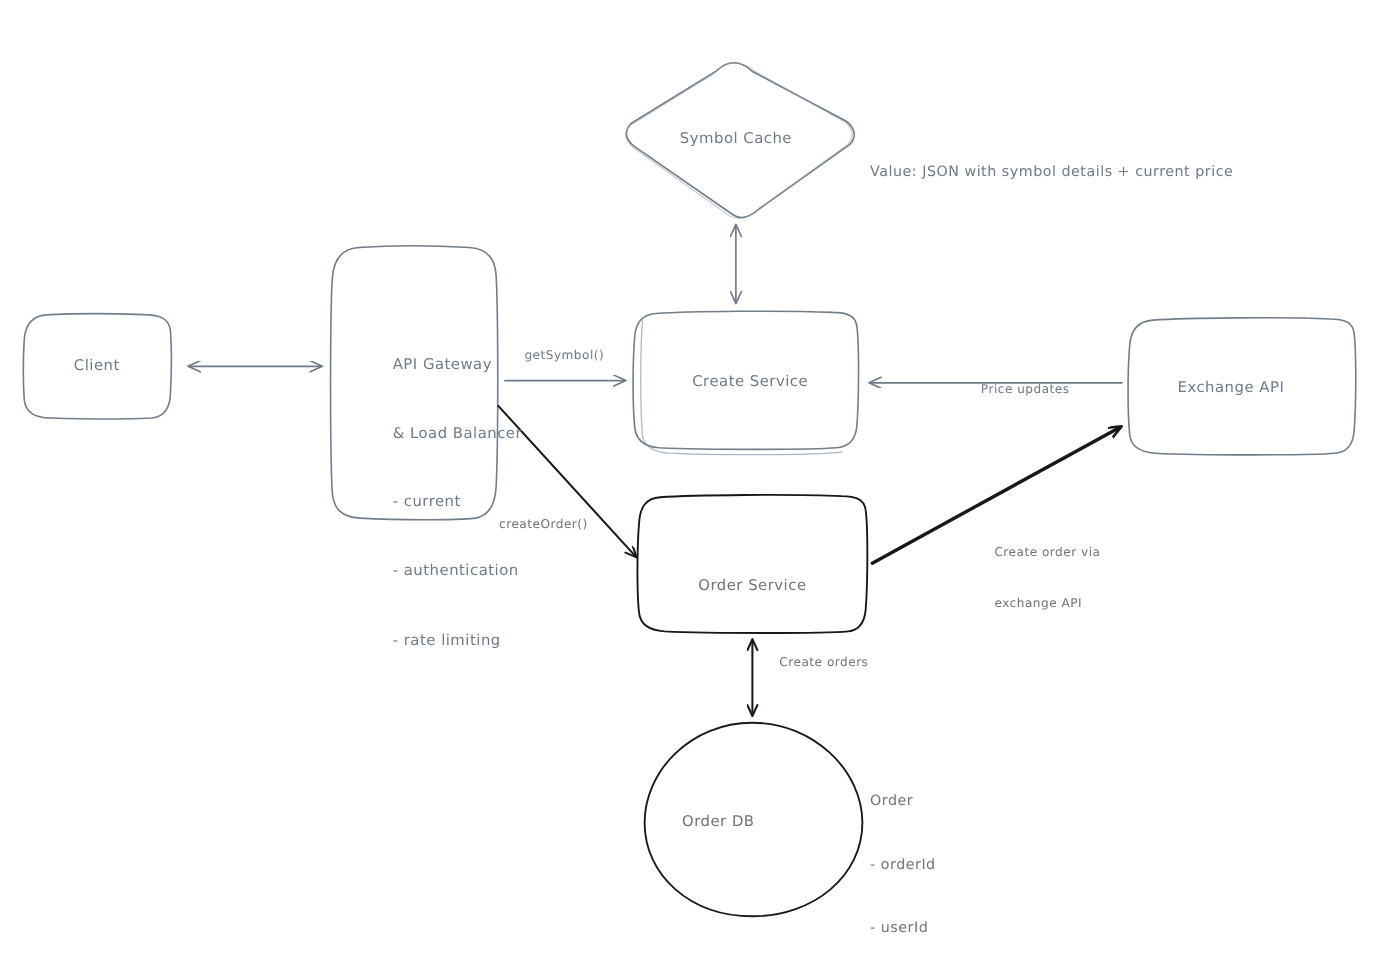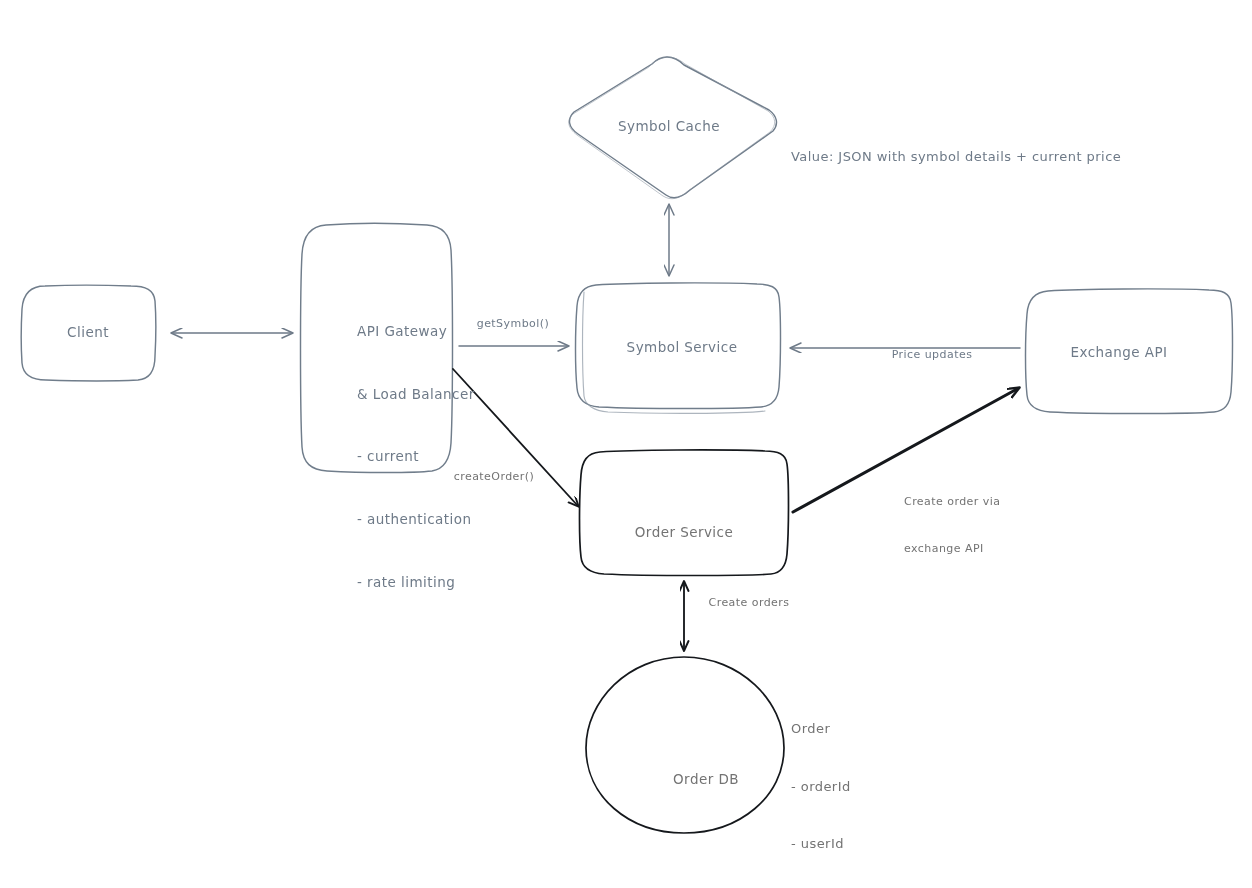--- a/index.html
+++ b/index.html
@@ -145,27 +145,27 @@
 <div class="dgm-text left-block gw-body" style="left:317px; top:279px;">
   <div>API Gateway</div>
   <div>&amp; Load Balancer</div>
   <div>- current</div>
   <div>- authentication</div>
   <div>- rate limiting</div>
 </div>
 
 <div class="dgm-text center node-label" style="left:669px; top:126px;">Symbol Cache</div>
 
-<div class="dgm-text center node-label" style="left:682px; top:347px;">Symbol Service</div>
+<div class="dgm-text center node-label" style="left:682px; top:347px;">Create Service</div>
 
 <div class="dgm-text center node-label" style="left:1119px; top:352px;">Exchange API</div>
 
 <div class="dgm-text center node-label dark" style="left:684px; top:532px;">Order Service</div>
 
-<div class="dgm-text center node-label dark" style="left:706px; top:747px;margin-top:32px;">Order DB</div>
+<div class="dgm-text center node-label dark" style="left:653px; top:747px;">Order DB</div>
 
 <div class="dgm-text center edge-label" style="left:513px; top:324px;">getSymbol()</div>
 
 <div class="dgm-text center edge-label dark" style="left:494px; top:477px;">createOrder()</div>
 
 <div class="dgm-text center edge-label" style="left:932px; top:327px;margin-top:28px;">Price updates</div>
 
 <div class="dgm-text left-block edge-label dark" style="left:904px; top:463px; line-height:1.42;">
   <div>Create order via</div>
   <div>exchange API</div>

